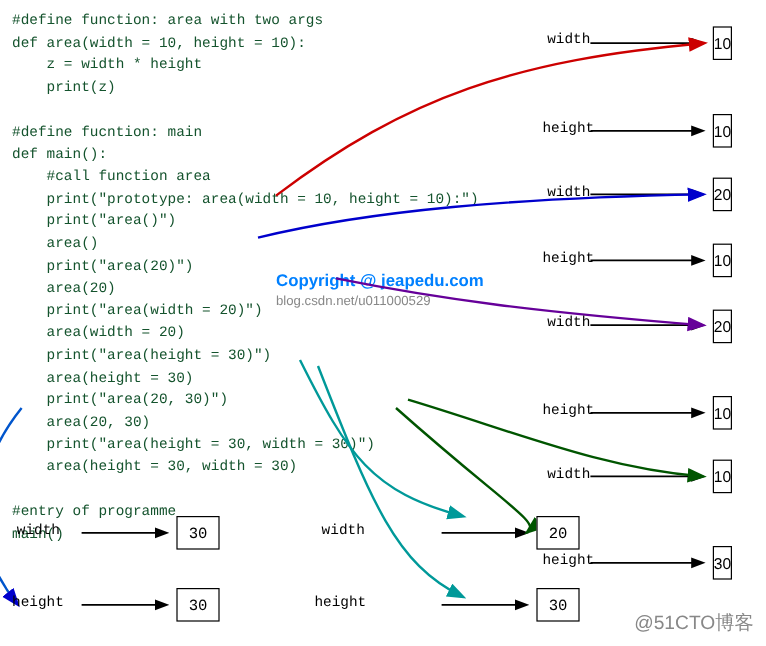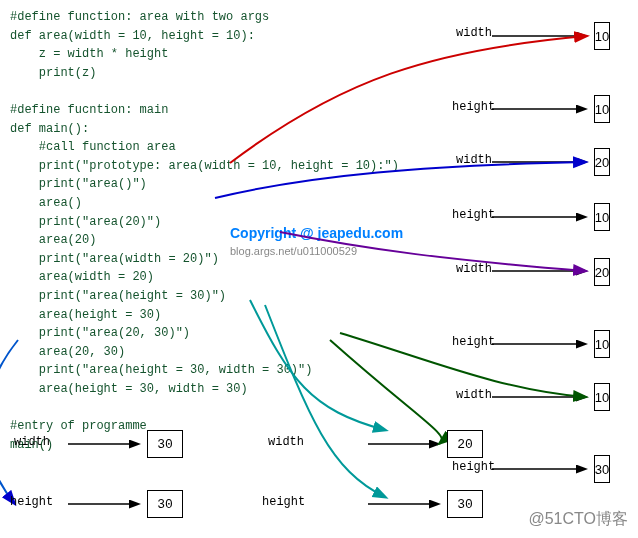--- a/index.html
+++ b/index.html
@@ -120,21 +120,21 @@
     area(height = 30)
     print("area(20, 30)")
     area(20, 30)
     print("area(height = 30, width = 30)")
     area(height = 30, width = 30)
 
 #entry of programme
 main()</div>
 
 <div class="copyright">Copyright @ jeapedu.com</div>
-<div class="watermark">blog.args.net/u011000529</div>
+<div class="watermark">blog.csdn.net/u011000529</div>
 <div class="bottom-watermark">@51CTO博客</div>
 
 <svg id="arrows-svg">
   <defs>
     <marker id="arrowBlack" markerWidth="8" markerHeight="8" refX="6" refY="3" orient="auto">
       <path d="M0,0 L0,6 L8,3 z" fill="#000"></path>
     </marker>
     <marker id="arrowRed" markerWidth="8" markerHeight="8" refX="6" refY="3" orient="auto">
       <path d="M0,0 L0,6 L8,3 z" fill="#cc0000"></path>
     </marker>

